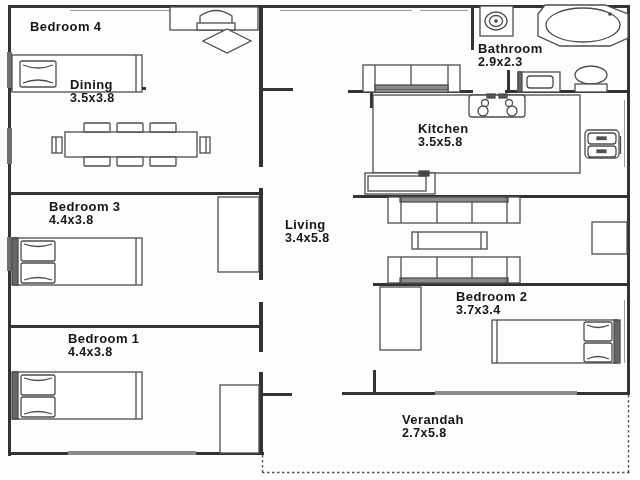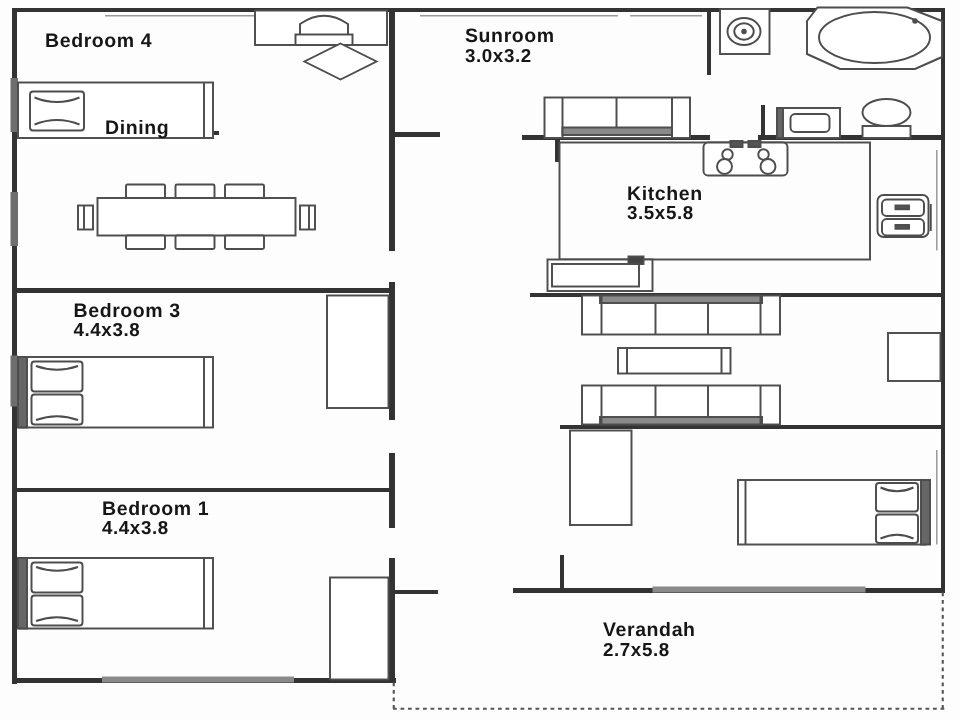--- a/index.html
+++ b/index.html
@@ -207,37 +207,46 @@
         <path d="M587,325 Q598,330 609,325" fill="none"></path>
         <rect x="584" y="343" width="28" height="19" rx="2"></rect>
         <path d="M587,359 Q598,354 609,359" fill="none"></path>
       </g>
     </g>
   </svg>
 
   <div class="room-label" style="left:30px;top:20px;width:130px">
     <span>Bedroom 4</span>
   </div>
-  <div class="room-label" style="left:310px;top:17px;width:120px">
-    <span>Sunroom</span>
-    <span class="dims">3.0x3.2</span>
+  <div class="room-label" style="left:478px;top:42px;width:120px">
+    <span>Bathroom</span>
+    <span class="dims">2.9x2.3</span>
   </div>
   <div class="room-label" style="left:70px;top:78px;width:120px">
     <span>Dining</span>
+    <span class="dims">3.5x3.8</span>
   </div>
   <div class="room-label" style="left:418px;top:122px;width:120px">
     <span>Kitchen</span>
     <span class="dims">3.5x5.8</span>
   </div>
   <div class="room-label" style="left:49px;top:200px;width:130px">
     <span>Bedroom 3</span>
     <span class="dims">4.4x3.8</span>
   </div>
+  <div class="room-label" style="left:285px;top:218px;width:110px">
+    <span>Living</span>
+    <span class="dims">3.4x5.8</span>
+  </div>
   <div class="room-label" style="left:68px;top:332px;width:130px">
     <span>Bedroom 1</span>
     <span class="dims">4.4x3.8</span>
   </div>
+  <div class="room-label" style="left:456px;top:290px;width:130px">
+    <span>Bedroom 2</span>
+    <span class="dims">3.7x3.4</span>
+  </div>
   <div class="room-label" style="left:402px;top:413px;width:120px">
     <span>Verandah</span>
     <span class="dims">2.7x5.8</span>
   </div>
 
 </div>
 
 </body></html>

